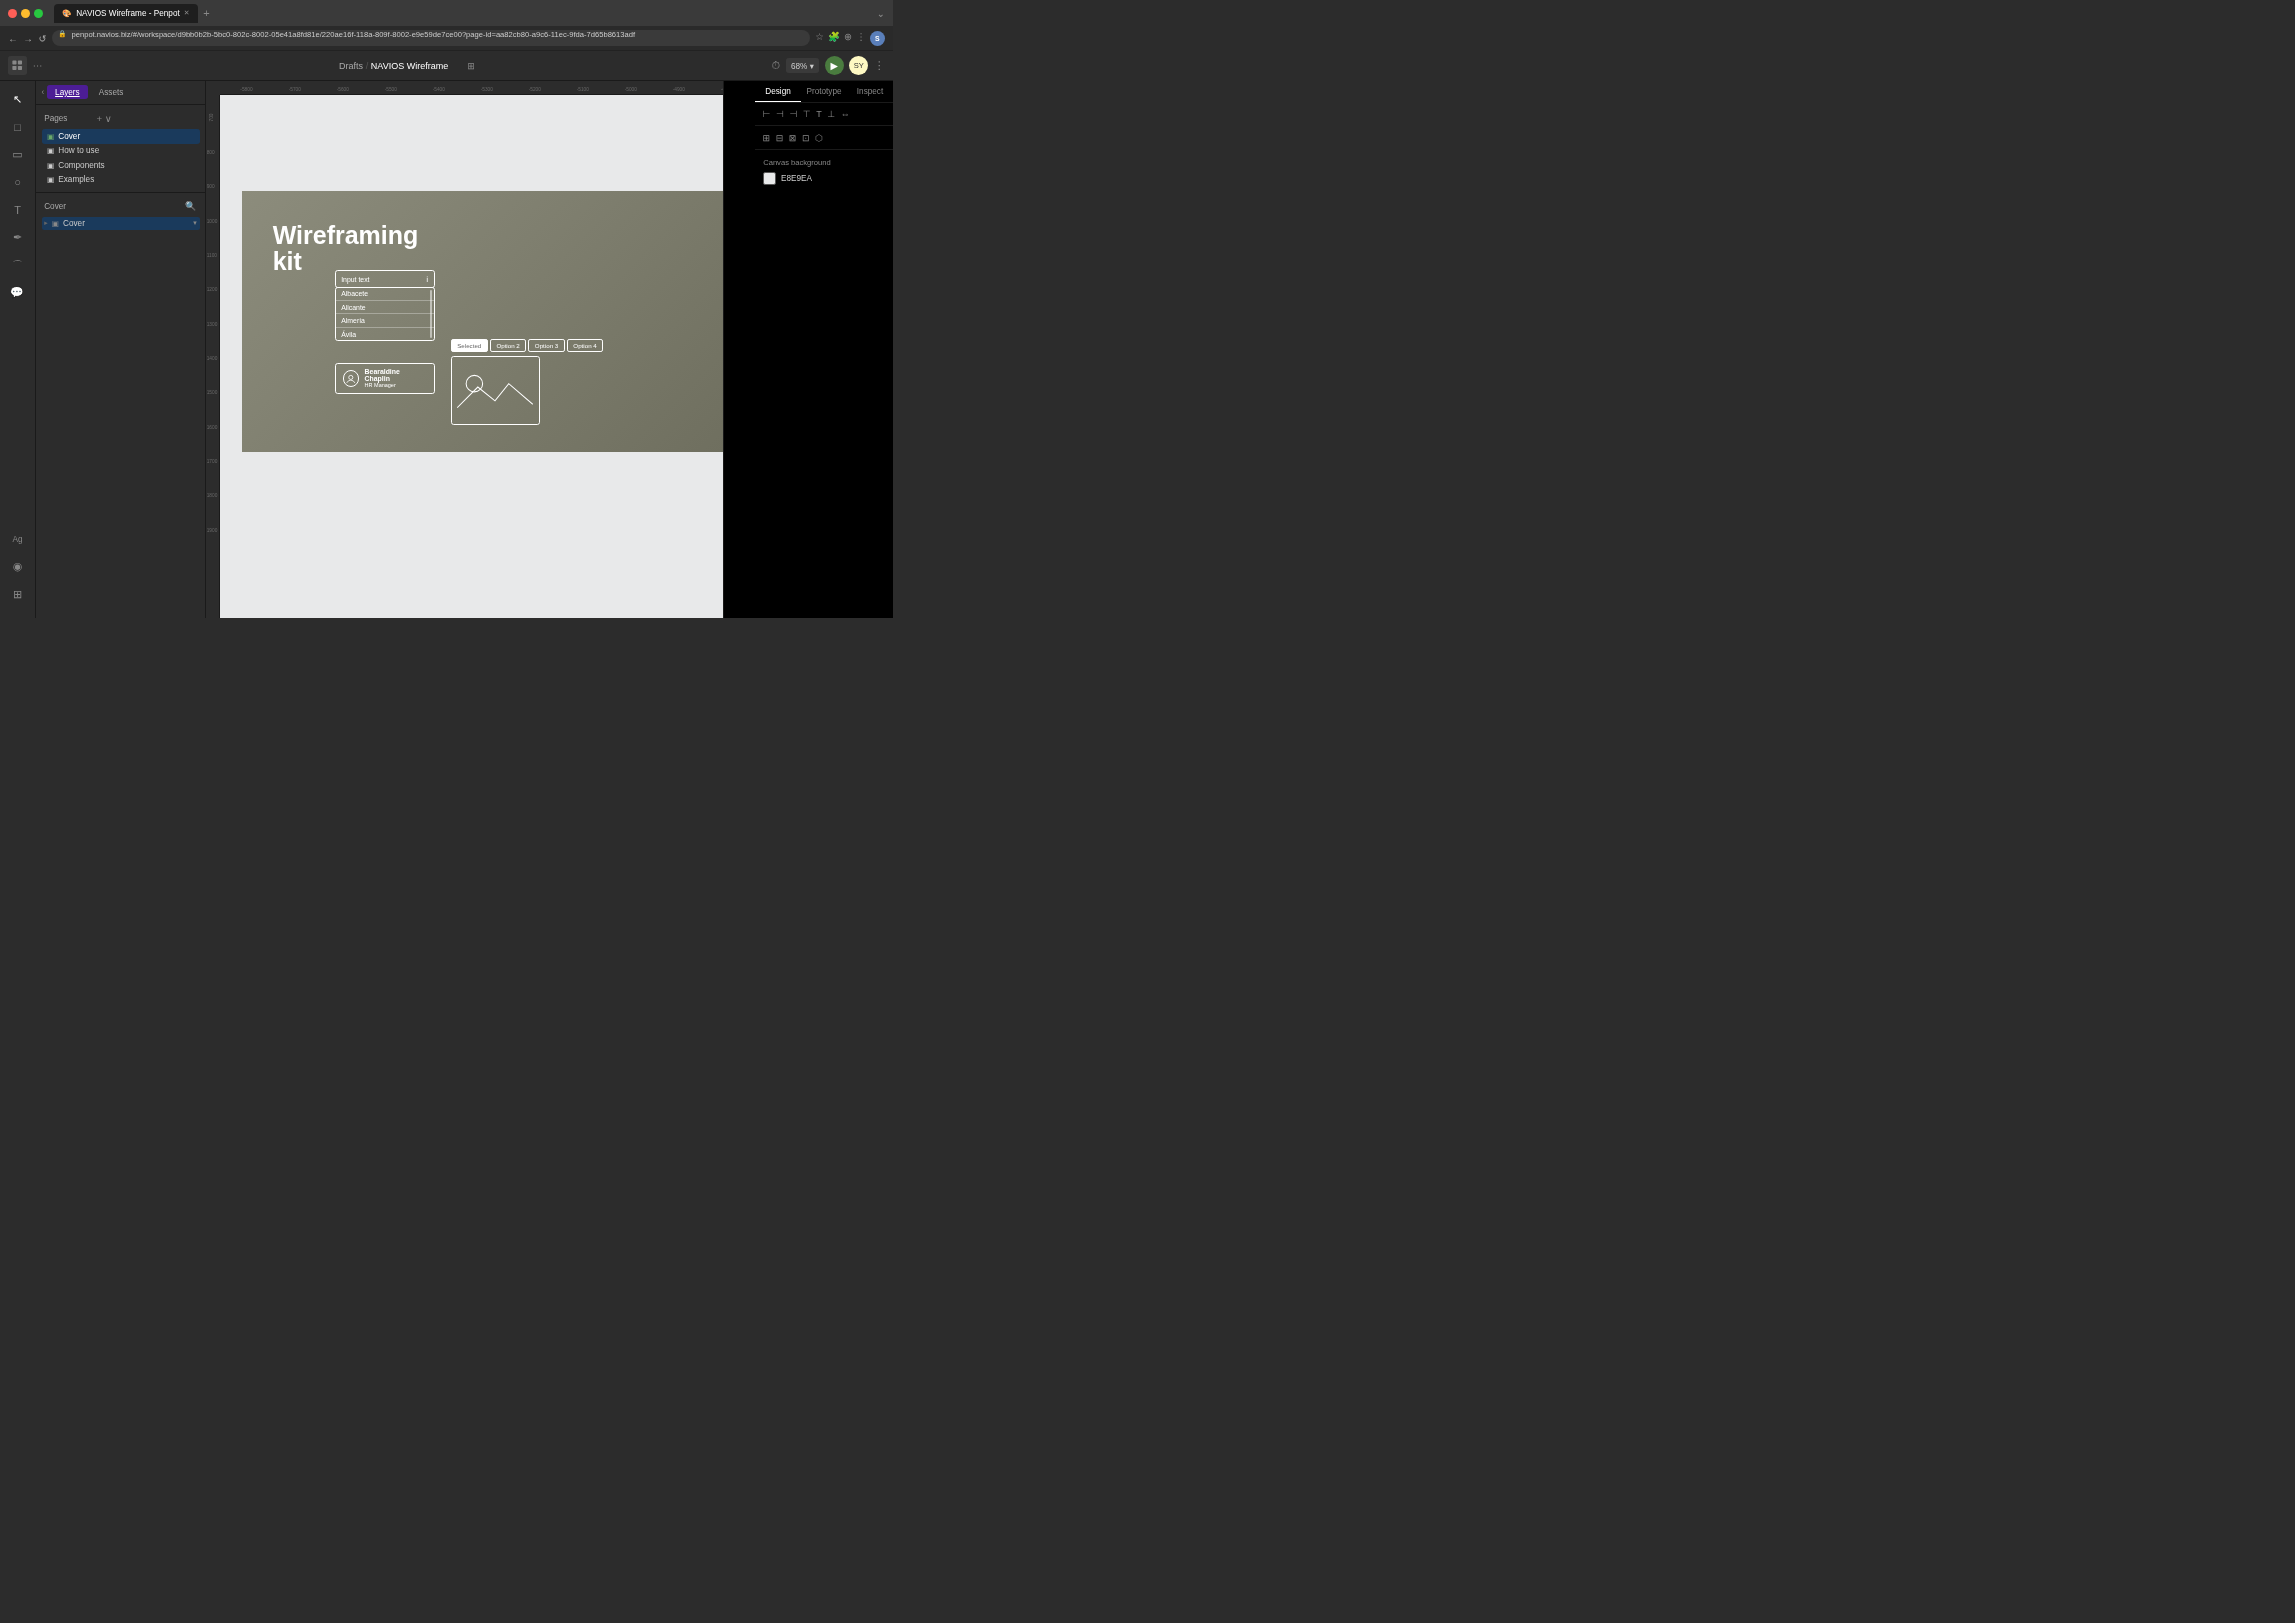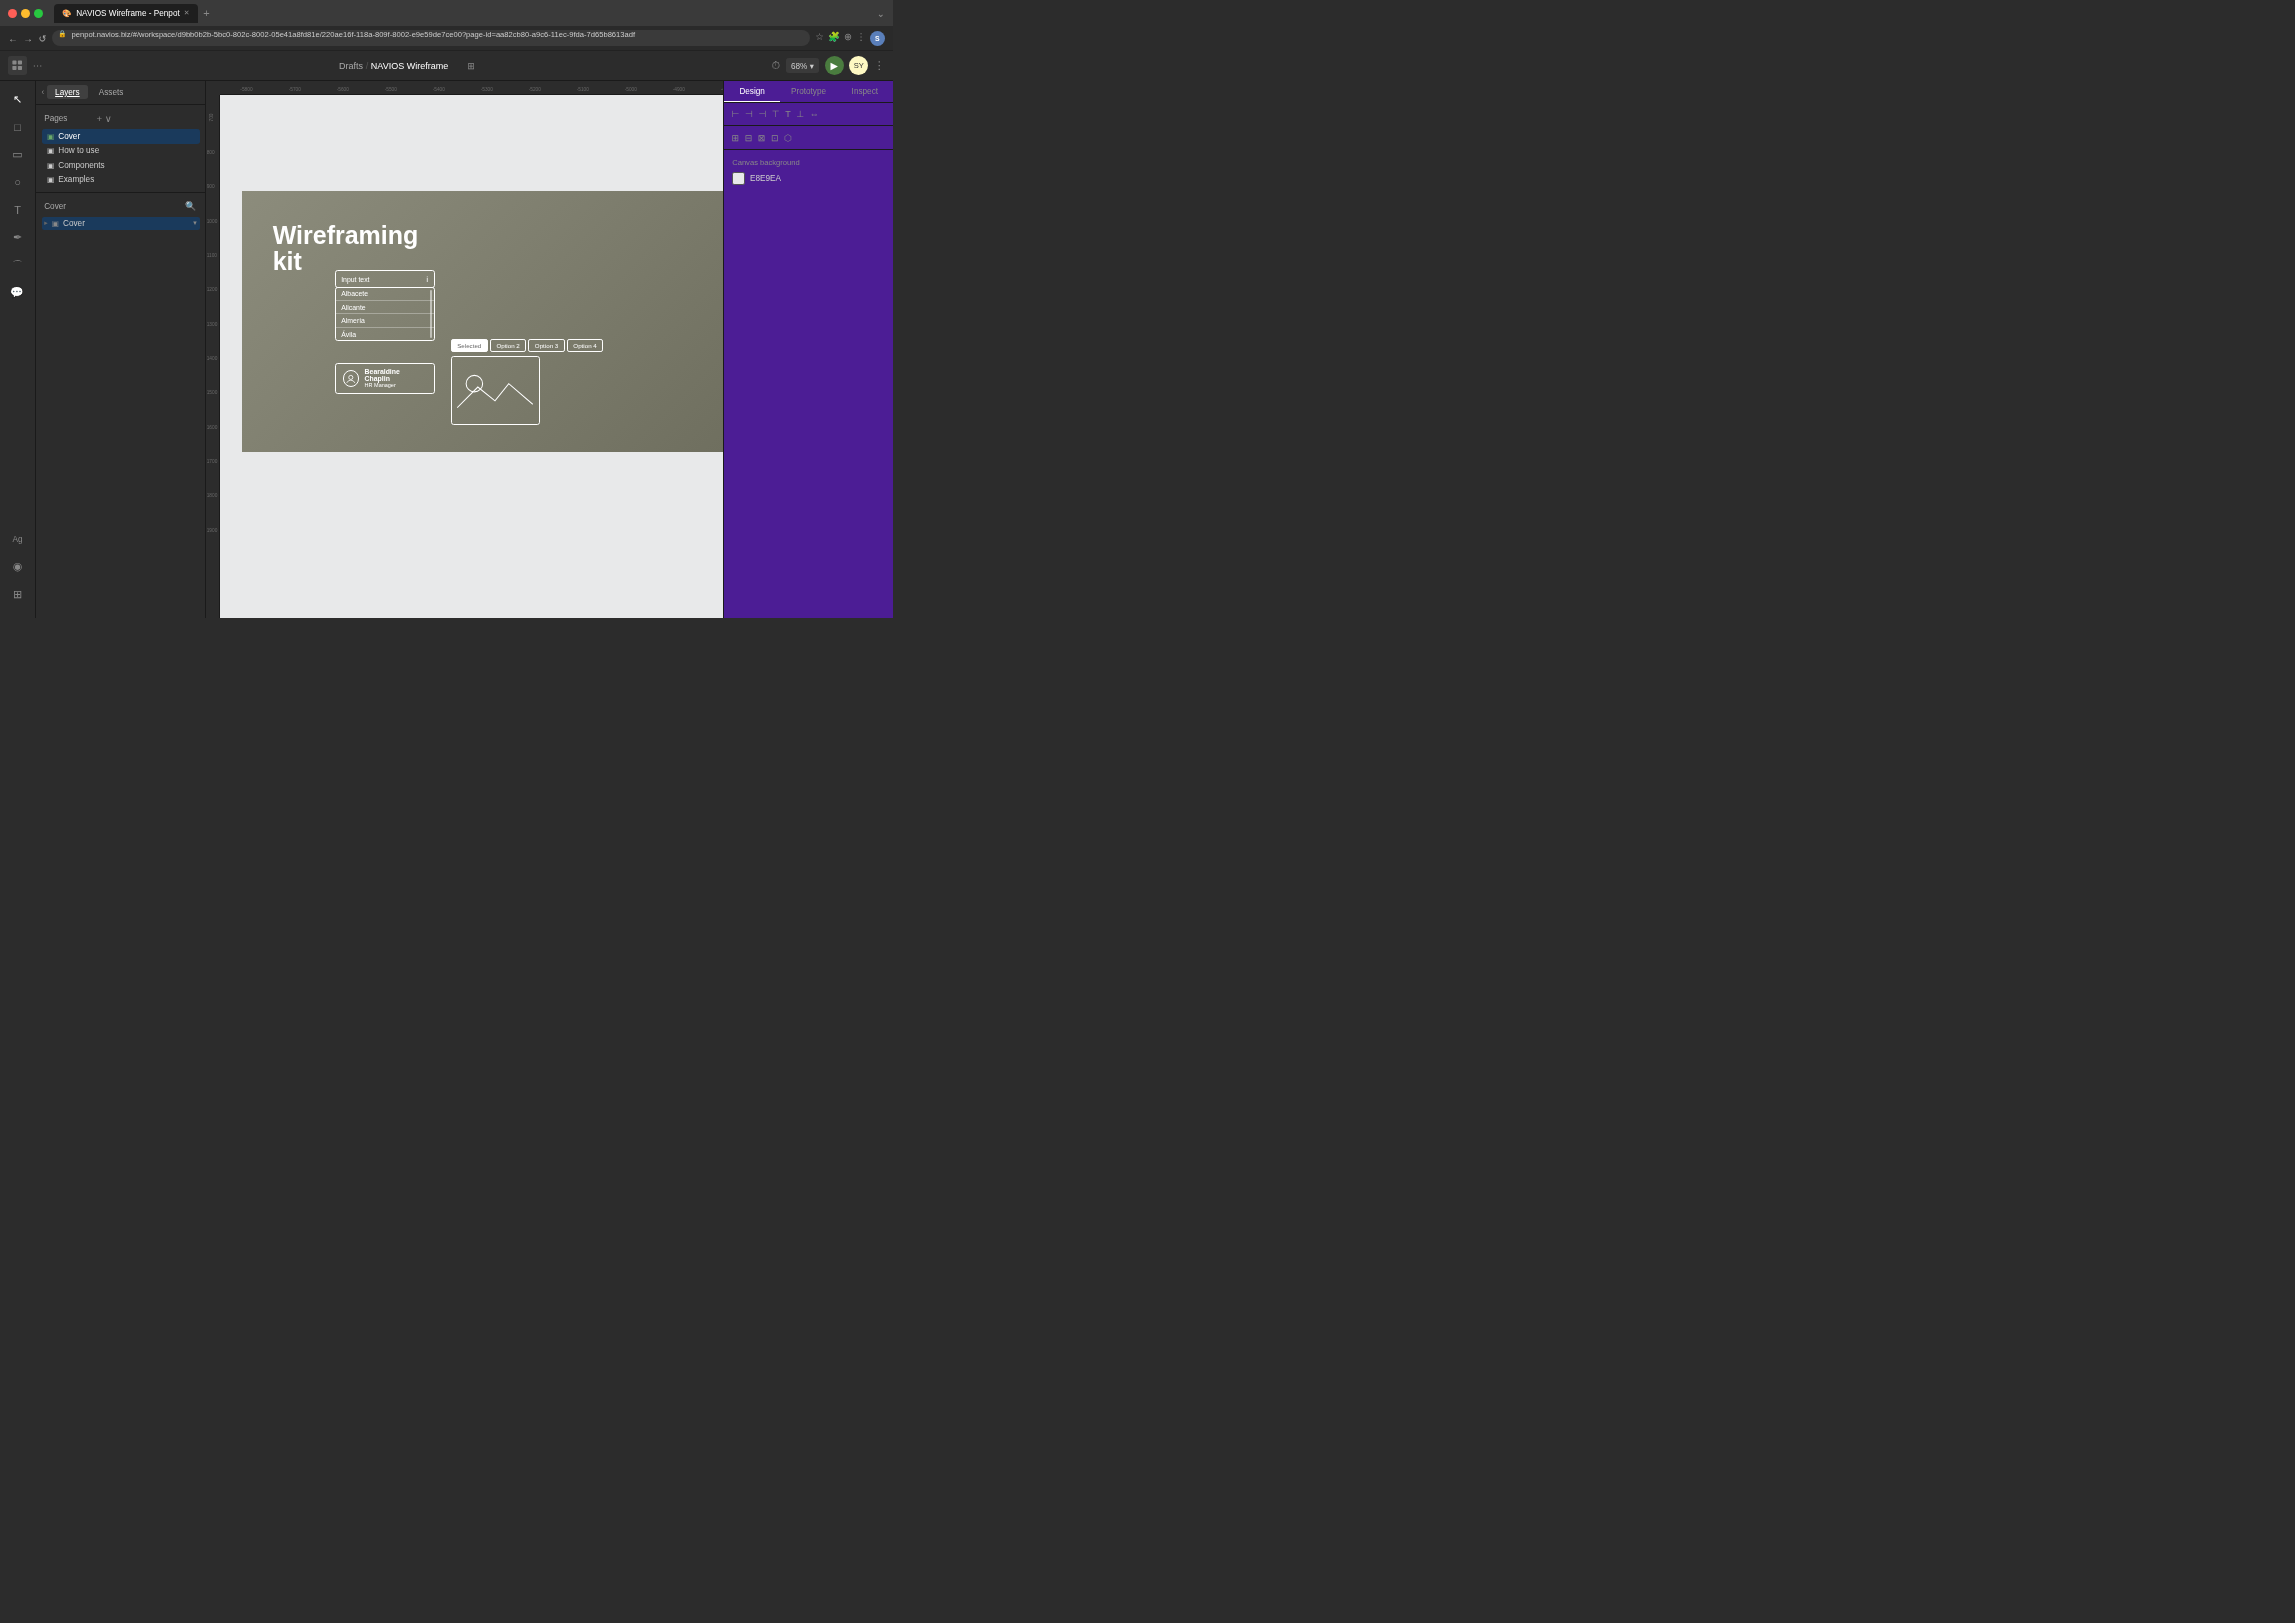--- a/index.html
+++ b/index.html
@@ -48,21 +48,21 @@
     .left-toolbar { width: 36px; background: #2c2c2c; display: flex; flex-direction: column; align-items: center; padding: 5.5px 0; gap: 2.7px; border-right: 0.7px solid #1a1a1a; }
     .tool-btn { width: 25px; height: 25px; display: flex; align-items: center; justify-content: center; border-radius: 4.1px; color: #888; cursor: pointer; font-size: 11px; }
     .tool-btn.active { color: #fff; }
     .tool-spacer { flex: 1; }
     .tool-bottom { margin-top: auto; display: flex; flex-direction: column; align-items: center; gap: 2.7px; padding-bottom: 5.5px; }
 
     
     .left-panel { width: 170px; background: #2c2c2c; border-right: 0.7px solid #1a1a1a; display: flex; flex-direction: column; }
     .panel-tabs { display: flex; align-items: center; padding: 4.1px 5.5px; gap: 2.7px; border-bottom: 0.7px solid #1a1a1a; }
     .panel-tab { padding: 2.7px 8.2px; border-radius: 2.7px; font-size: 8.2px; cursor: pointer; color: #aaa; }
-    .panel-tab.active { background: #404040; color: #fff; text-decoration: underline; }
+    .panel-tab.active { background: #4c1d95; color: #fff; text-decoration: underline; }
     .panel-nav-btn { color: #888; font-size: 8.2px; cursor: pointer; }
     .panel-section { padding: 5.5px; }
     .section-header { display: flex; align-items: center; justify-content: flex-start; padding: 2.7px 2.7px; margin-bottom: 2.7px; gap: 29px; }
     .section-title { font-size: 8.2px; color: #aaa; font-weight: 500; }
     .section-actions { display: flex; gap: 2.7px; }
     .section-action { color: #888; font-size: 9.6px; cursor: pointer; background: none; border: none; color: #888; }
     .page-item { display: flex; align-items: center; gap: 4.1px; padding: 2.7px 5.5px; border-radius: 2.7px; cursor: pointer; font-size: 8.2px; color: #ccc; }
     .page-item.active { background: #1a3a5c; color: #fff; }
     .page-icon { font-size: 7.6px; }
     .page-icon-cover { color: #6aaa6a; }
@@ -76,21 +76,21 @@
     .layer-item.active { background: #1a3a5c; }
     .layer-icon { font-size: 7.6px; color: #888; }
     .layer-expand { color: #666; font-size: 6.9px; }
     .layer-name { font-size: 8.2px; }
 
     
     .canvas-area { flex: 1; background: #701a75; position: relative; overflow: hidden; }
     .canvas-content { position: absolute; top: 13.7px; left: 13.7px; right: 0; bottom: 0; background: #e8e9ea; overflow: hidden; }
 
     
-    .right-panel { width: 170px; background: #4c1d95; border-left: 0.7px solid #1a1a1a; display: flex; flex-direction: column; }
+    .right-panel { width: 170px; background: #000000; border-left: 0.7px solid #1a1a1a; display: flex; flex-direction: column; padding-left: 31px; }
     .right-panel-tabs { display: flex; border-bottom: 0.7px solid #1a1a1a; }
     .right-panel-tab { flex: 1; text-align: center; padding: 5.5px 2.7px; font-size: 8.2px; color: #888; cursor: pointer; }
     .right-panel-tab.active { color: #fff; border-bottom: 1.4px solid #fff; }
     .design-section { padding: 8.2px; }
     .design-section-title { font-size: 7.6px; color: #888; margin-bottom: 5.5px; }
     .bg-swatch { display: flex; align-items: center; gap: 5.5px; }
     .color-box { width: 12.4px; height: 12.4px; border-radius: 2.1px; border: 0.7px solid #555; }
     .color-value { font-size: 8.2px; color: #ccc; }
 
     

